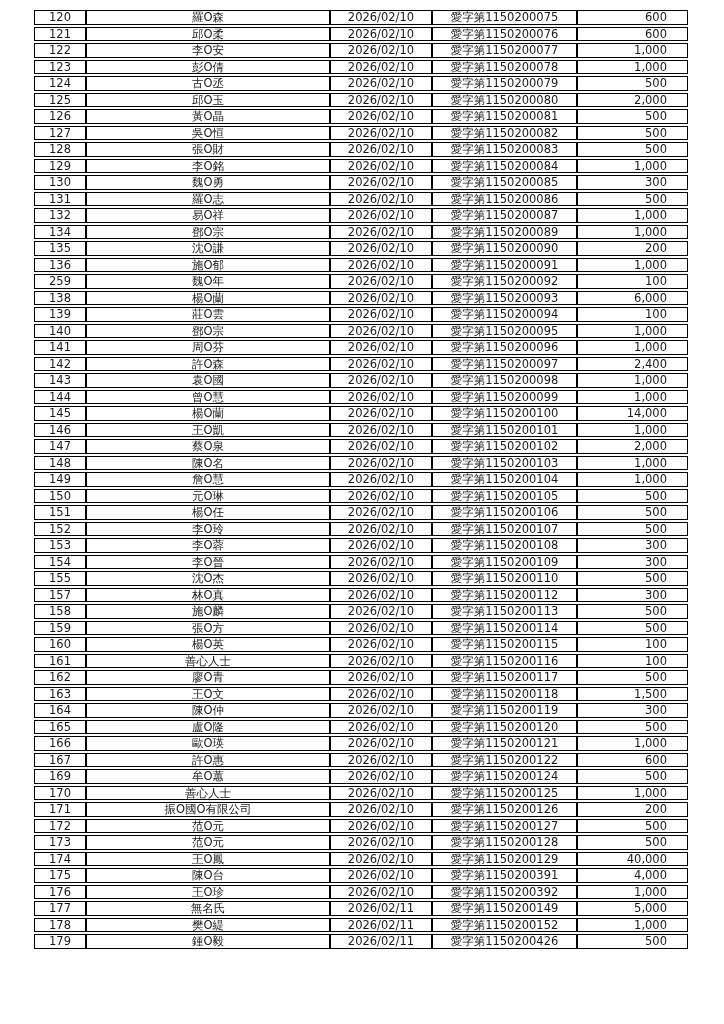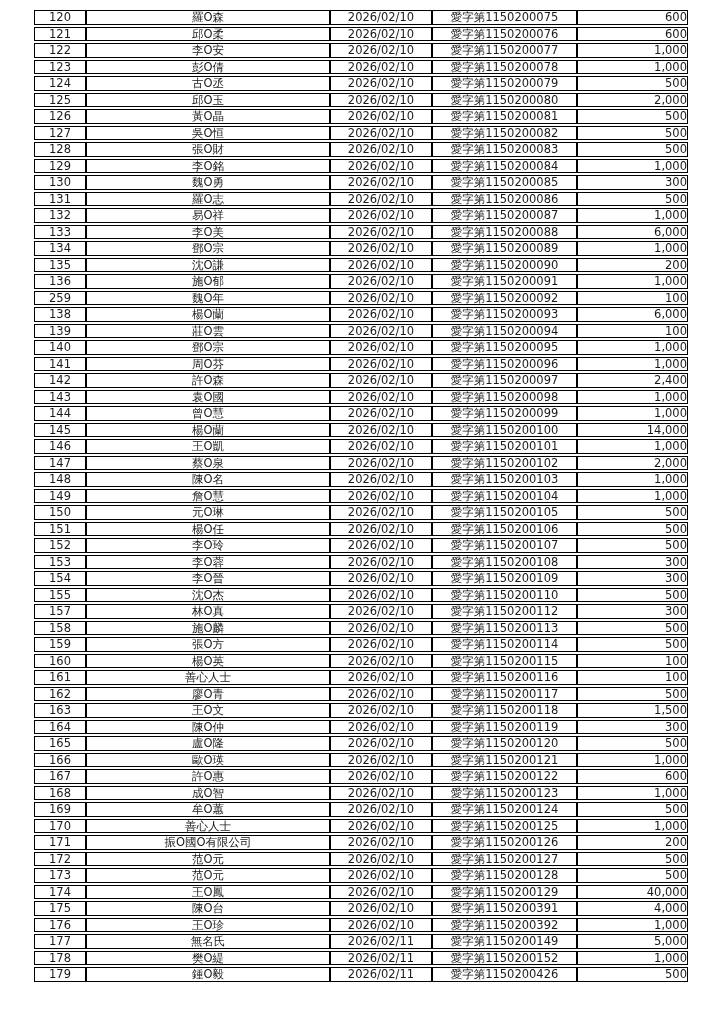--- a/index.html
+++ b/index.html
@@ -36,21 +36,21 @@
     font-size: 11.5px;
     line-height: 12.5px;
     color: #1a1a1a;
     text-align: center;
     overflow: hidden;
     white-space: nowrap;
     vertical-align: middle;
   }
   td.amount {
     text-align: right;
-    padding-right: 0;
+    padding-right: 20px;
   }
 </style>
 </head>
 <body>
 
 <div class="page">
   <table class="donation-table">
     <colgroup>
       <col class="c-no">
       <col class="c-name">
@@ -144,27 +144,20 @@
           <td class="amount">500</td>
         </tr>
         <tr>
           <td>132</td>
           <td>易O祥</td>
           <td>2026/02/10</td>
           <td>愛字第1150200087</td>
           <td class="amount">1,000</td>
         </tr>
         <tr>
-          <td>133</td>
-          <td>李O美</td>
-          <td>2026/02/10</td>
-          <td>愛字第1150200088</td>
-          <td class="amount">6,000</td>
-        </tr>
-        <tr>
           <td>134</td>
           <td>鄧O宗</td>
           <td>2026/02/10</td>
           <td>愛字第1150200089</td>
           <td class="amount">1,000</td>
         </tr>
         <tr>
           <td>135</td>
           <td>沈O謙</td>
           <td>2026/02/10</td>
@@ -380,27 +373,20 @@
           <td>2026/02/10</td>
           <td>愛字第1150200121</td>
           <td class="amount">1,000</td>
         </tr>
         <tr>
           <td>167</td>
           <td>許O惠</td>
           <td>2026/02/10</td>
           <td>愛字第1150200122</td>
           <td class="amount">600</td>
-        </tr>
-        <tr>
-          <td>168</td>
-          <td>成O智</td>
-          <td>2026/02/10</td>
-          <td>愛字第1150200123</td>
-          <td class="amount">1,000</td>
         </tr>
         <tr>
           <td>169</td>
           <td>牟O蕙</td>
           <td>2026/02/10</td>
           <td>愛字第1150200124</td>
           <td class="amount">500</td>
         </tr>
         <tr>
           <td>170</td>

